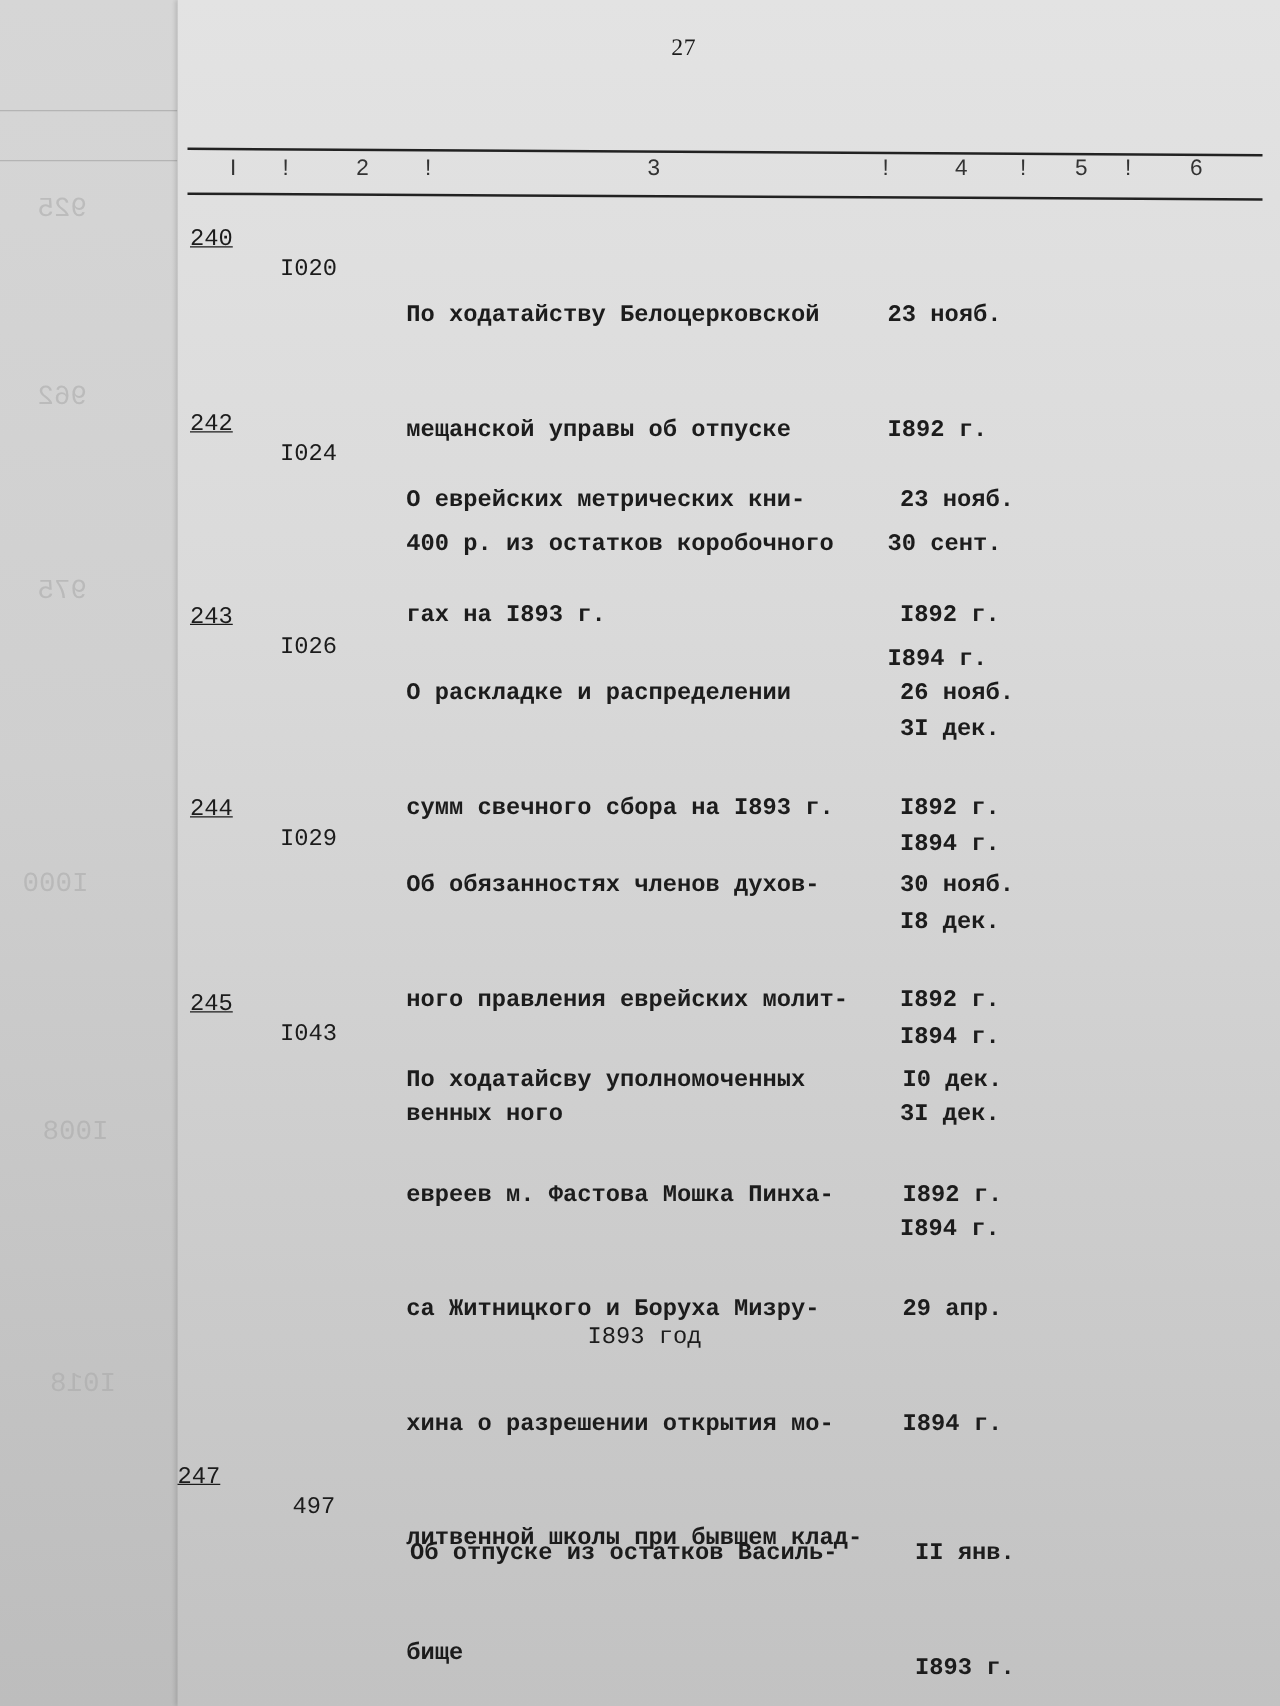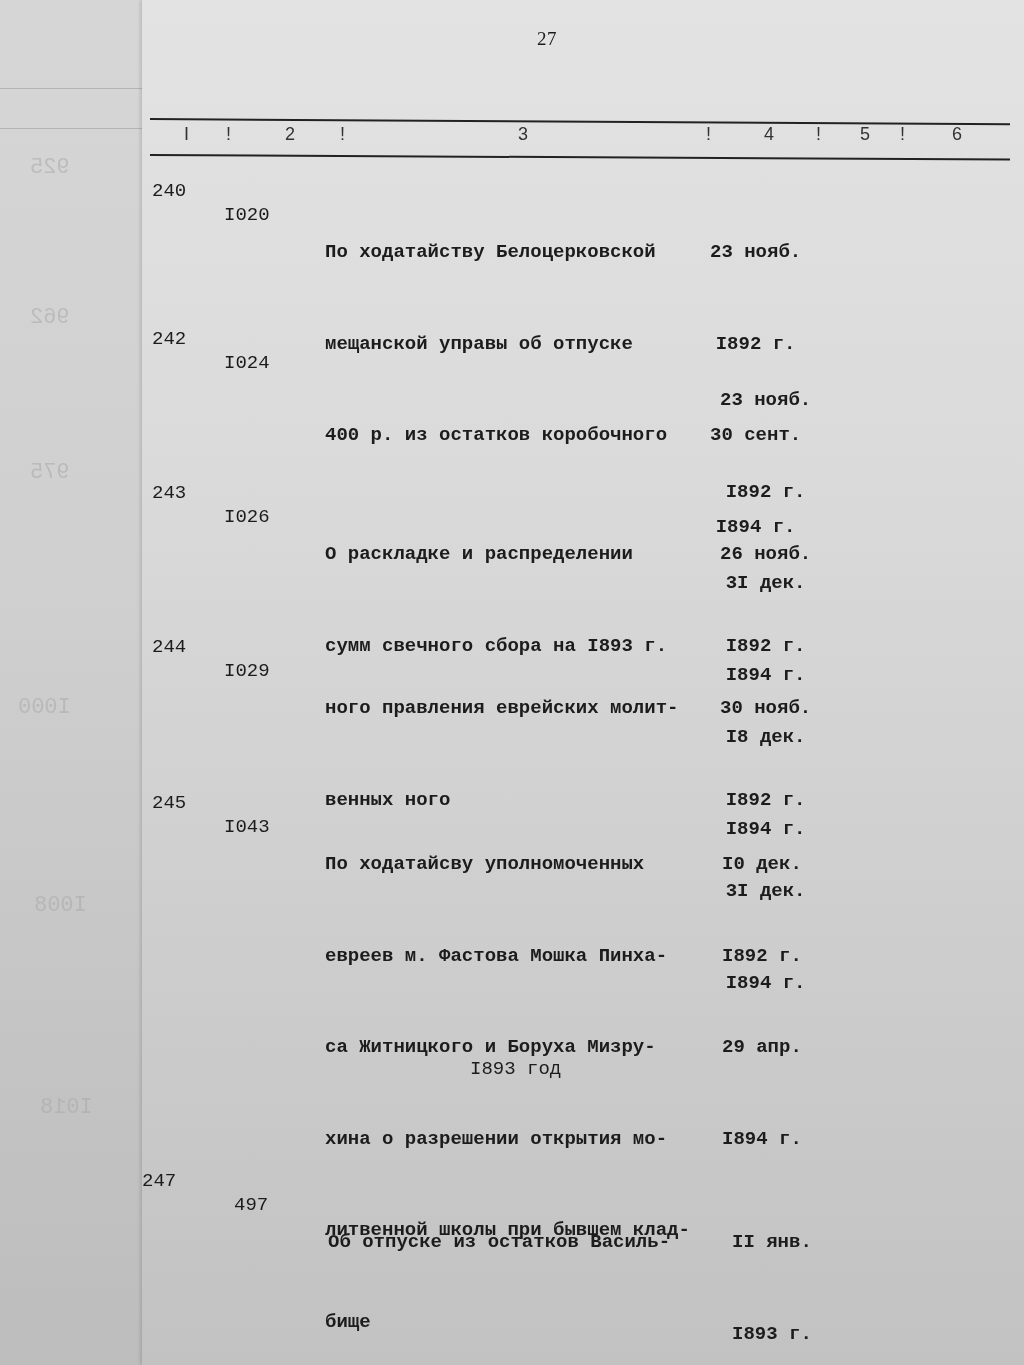--- a/index.html
+++ b/index.html
@@ -27,24 +27,24 @@
   }
   .page-number {
     position: absolute; left: 395px; top: 28px; font-size: 19px;
     font-family: "Liberation Serif", serif; letter-spacing: 0.5px;
   }
   .rule { position: absolute; left: 8px; width: 860px; height: 2px; background: #222; }
   .rule.top { top: 118px; transform: rotate(0.35deg); transform-origin: left; }
   .rule.bottom { top: 154px; transform: rotate(0.3deg); transform-origin: left; }
   .col-head { position: absolute; top: 124px; font-size: 18px; font-family: "Liberation Sans", sans-serif; color: #333; }
   .entry { position: absolute; left: 0; width: 882px; font-size: 19px; line-height: 30.5px; }
-  .entry .num { position: absolute; left: 10px; top: 0; }
+  .entry .num { position: absolute; left: 10px; top: 0; text-decoration: underline; }
   .entry .code { position: absolute; left: 82px; top: 0; margin-top: 24px; }
   .entry .desc { position: absolute; left: 183px; top: 0; white-space: pre; }
-  .entry .dates { position: absolute; left: 568px; top: 0; white-space: pre; text-align: center; }
+  .entry .dates { position: absolute; left: 568px; top: 0; white-space: pre; }
   .section-title { position: absolute; left: 328px; top: 1058px; font-size: 19px; }
   .line { display: block; height: 30.5px; font-weight: bold; }
 </style>
 </head>
 <body>
 
 <div class="underpage">
   <div class="ghost-line" style="top:88px"></div>
   <div class="ghost-line" style="top:128px"></div>
   <div class="ghost" style="left:30px;top:155px">925</div>
@@ -85,20 +85,22 @@
       <span class="line">I892 г.</span>
       <span class="line">30 сент.</span>
       <span class="line">I894 г.</span>
     </div>
   </div>
 
   <div class="entry" style="top:324px">
     <span class="num">242</span>
     <span class="code">I024</span>
     <div class="desc">
+      <span class="line">О еврейских метрических кни-</span>
+      <span class="line">гах на I893 г.</span>
     </div>
     <div class="dates" style="left:578px">
       <span class="line">23 нояб.</span>
       <span class="line">I892 г.</span>
       <span class="line">3I дек.</span>
       <span class="line">I894 г.</span>
     </div>
   </div>
 
   <div class="entry" style="top:478px">
@@ -113,20 +115,21 @@
       <span class="line">I892 г.</span>
       <span class="line">I8 дек.</span>
       <span class="line">I894 г.</span>
     </div>
   </div>
 
   <div class="entry" style="top:632px">
     <span class="num">244</span>
     <span class="code">I029</span>
     <div class="desc">
+      <span class="line">Об обязанностях членов духов-</span>
       <span class="line">ного правления еврейских молит-</span>
       <span class="line">венных ного</span>
     </div>
     <div class="dates" style="left:578px">
       <span class="line">30 нояб.</span>
       <span class="line">I892 г.</span>
       <span class="line">3I дек.</span>
       <span class="line">I894 г.</span>
     </div>
   </div>

